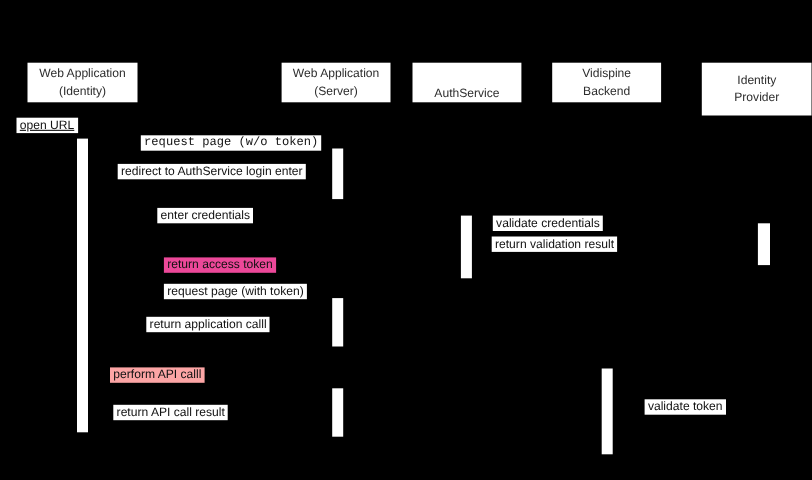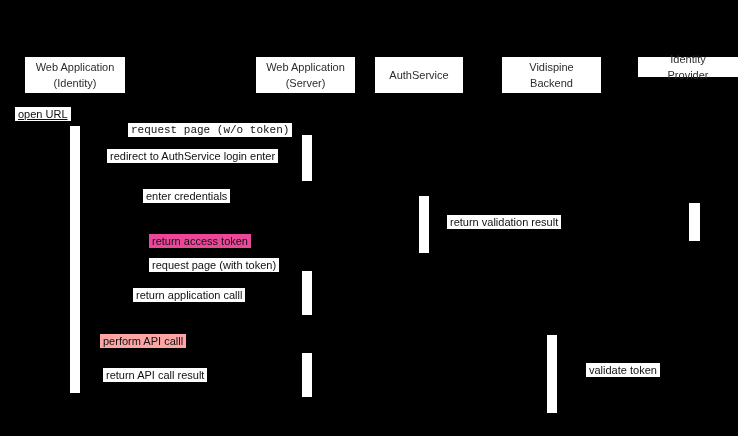--- a/index.html
+++ b/index.html
@@ -51,42 +51,43 @@
 
 <div class="canvas" id="canvas">
     <div class="participant-box" style="left: 25px; top: 57px; width: 100px; height: 36px; background: rgb(255, 255, 255); color: rgb(45, 45, 45);">
       <span class="participant-line">Web Application</span>
       <span class="participant-line">(Identity)</span>
     </div>
     <div class="participant-box" style="left: 256px; top: 57px; width: 99px; height: 36px; background: rgb(255, 255, 255); color: rgb(45, 45, 45);">
       <span class="participant-line">Web Application</span>
       <span class="participant-line">(Server)</span>
     </div>
-    <div class="participant-box" style="left: 375px; top: 57px; width: 88px; height: 36px; background: rgb(255, 255, 255); color: rgb(45, 45, 45);">
+    <div class="participant-box" style="left: 375px; top: 57px; width: 99px; height: 36px; background: rgb(255, 255, 255); color: rgb(45, 45, 45); justify-content: flex-end;">
       <span class="participant-line">AuthService</span>
     </div>
     <div class="participant-box" style="left: 502px; top: 57px; width: 99px; height: 36px; background: rgb(255, 255, 255); color: rgb(45, 45, 45);">
       <span class="participant-line">Vidispine</span>
       <span class="participant-line">Backend</span>
     </div>
-    <div class="participant-box" style="left: 638px; top: 57px; width: 100px; height: 20px; background: rgb(255, 255, 255); color: rgb(45, 45, 45);">
+    <div class="participant-box" style="left: 638px; top: 57px; width: 100px; height: 48px; background: rgb(255, 255, 255); color: rgb(45, 45, 45);">
       <span class="participant-line">Identity</span>
       <span class="participant-line">Provider</span>
     </div>
     <div class="activation-bar" style="left: 70px; top: 126px; width: 10px; height: 267px; background: rgb(255, 255, 255);"></div>
     <div class="activation-bar" style="left: 302px; top: 135px; width: 10px; height: 46px; background: rgb(255, 255, 255);"></div>
     <div class="activation-bar" style="left: 419px; top: 196px; width: 10px; height: 57px; background: rgb(255, 255, 255);"></div>
     <div class="activation-bar" style="left: 689px; top: 203px; width: 11px; height: 38px; background: rgb(255, 255, 255);"></div>
     <div class="activation-bar" style="left: 302px; top: 271px; width: 10px; height: 44px; background: rgb(255, 255, 255);"></div>
     <div class="activation-bar" style="left: 547px; top: 335px; width: 10px; height: 78px; background: rgb(255, 255, 255);"></div>
     <div class="activation-bar" style="left: 302px; top: 353px; width: 10px; height: 44px; background: rgb(255, 255, 255);"></div>
     <div class="message-label" style="left: 15px; top: 107px; background: rgb(255, 255, 255); color: rgb(17, 17, 17); text-decoration: underline;">open URL</div>
     <div class="message-label" style="left: 128px; top: 123px; background: rgb(255, 255, 255); color: rgb(17, 17, 17); font-family: Liberation Mono, monospace;">request page (w/o token)</div>
     <div class="message-label" style="left: 107px; top: 149px; background: rgb(255, 255, 255); color: rgb(17, 17, 17);">redirect to AuthService login enter</div>
     <div class="message-label" style="left: 143px; top: 189px; background: rgb(255, 255, 255); color: rgb(17, 17, 17);">enter credentials</div>
+    <div class="message-label" style="left: 448px; top: 196px; background: rgb(255, 255, 255); color: rgb(17, 17, 17);">validate credentials</div>
     <div class="message-label" style="left: 447px; top: 215px; background: rgb(255, 255, 255); color: rgb(17, 17, 17);">return validation result</div>
     <div class="message-label" style="left: 133px; top: 234px; background: #ec4899; color: rgb(17, 17, 17); margin-left: 16px;">return access token</div>
     <div class="message-label" style="left: 128px; top: 258px; background: rgb(255, 255, 255); color: rgb(17, 17, 17); margin-left: 21px;">request page (with token)</div>
     <div class="message-label" style="left: 133px; top: 288px; background: rgb(255, 255, 255); color: rgb(17, 17, 17);">return application calll</div>
     <div class="message-label" style="left: 100px; top: 334px; background: #fca5a5; color: rgb(17, 17, 17);">perform API calll</div>
     <div class="message-label" style="left: 586px; top: 363px; background: rgb(255, 255, 255); color: rgb(17, 17, 17);">validate token</div>
     <div class="message-label" style="left: 103px; top: 368px; background: rgb(255, 255, 255); color: rgb(17, 17, 17);">return API call result</div>
   </div>
 
 </body></html>

